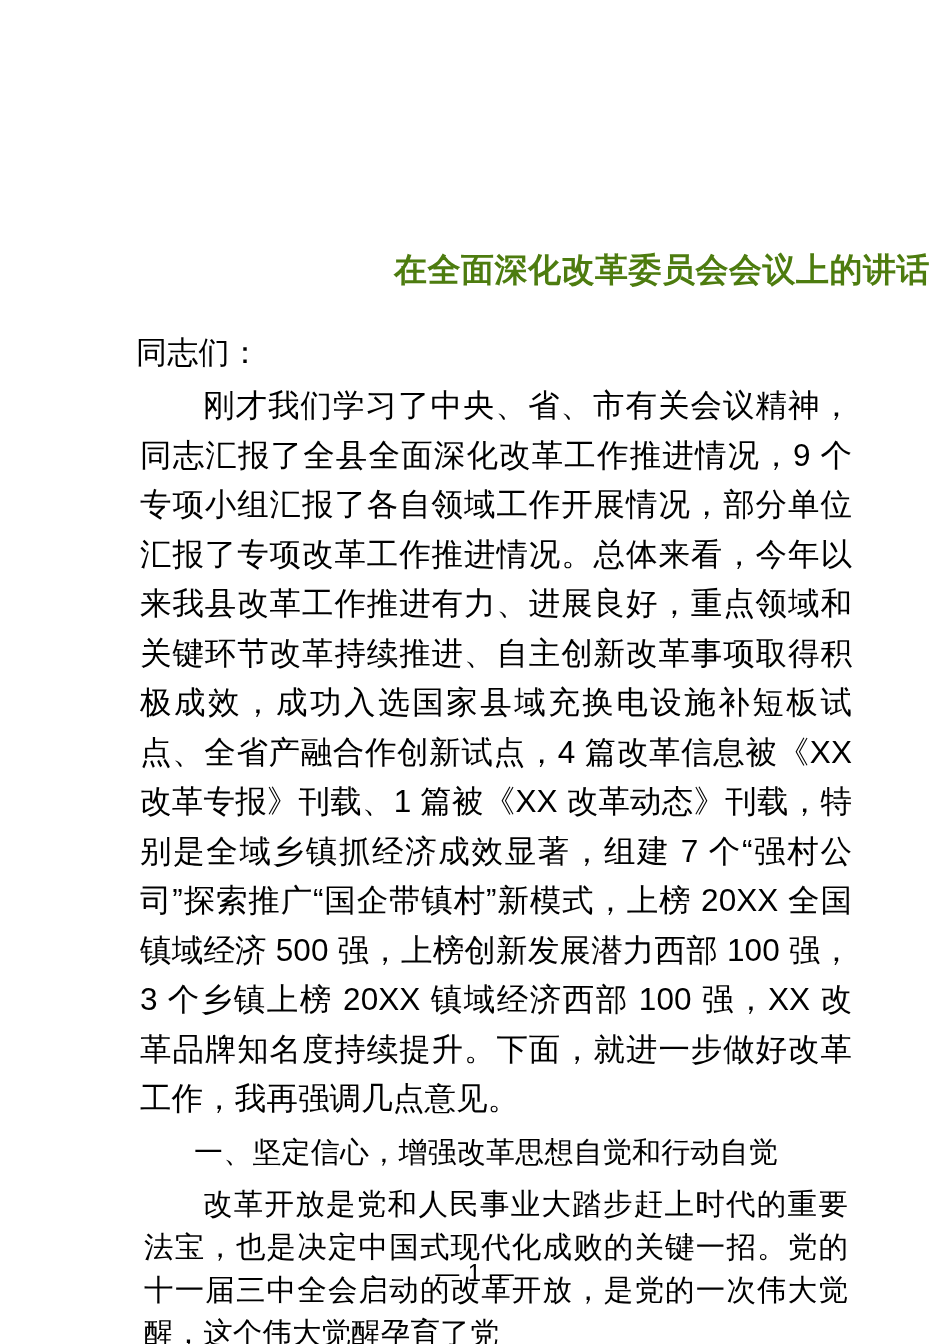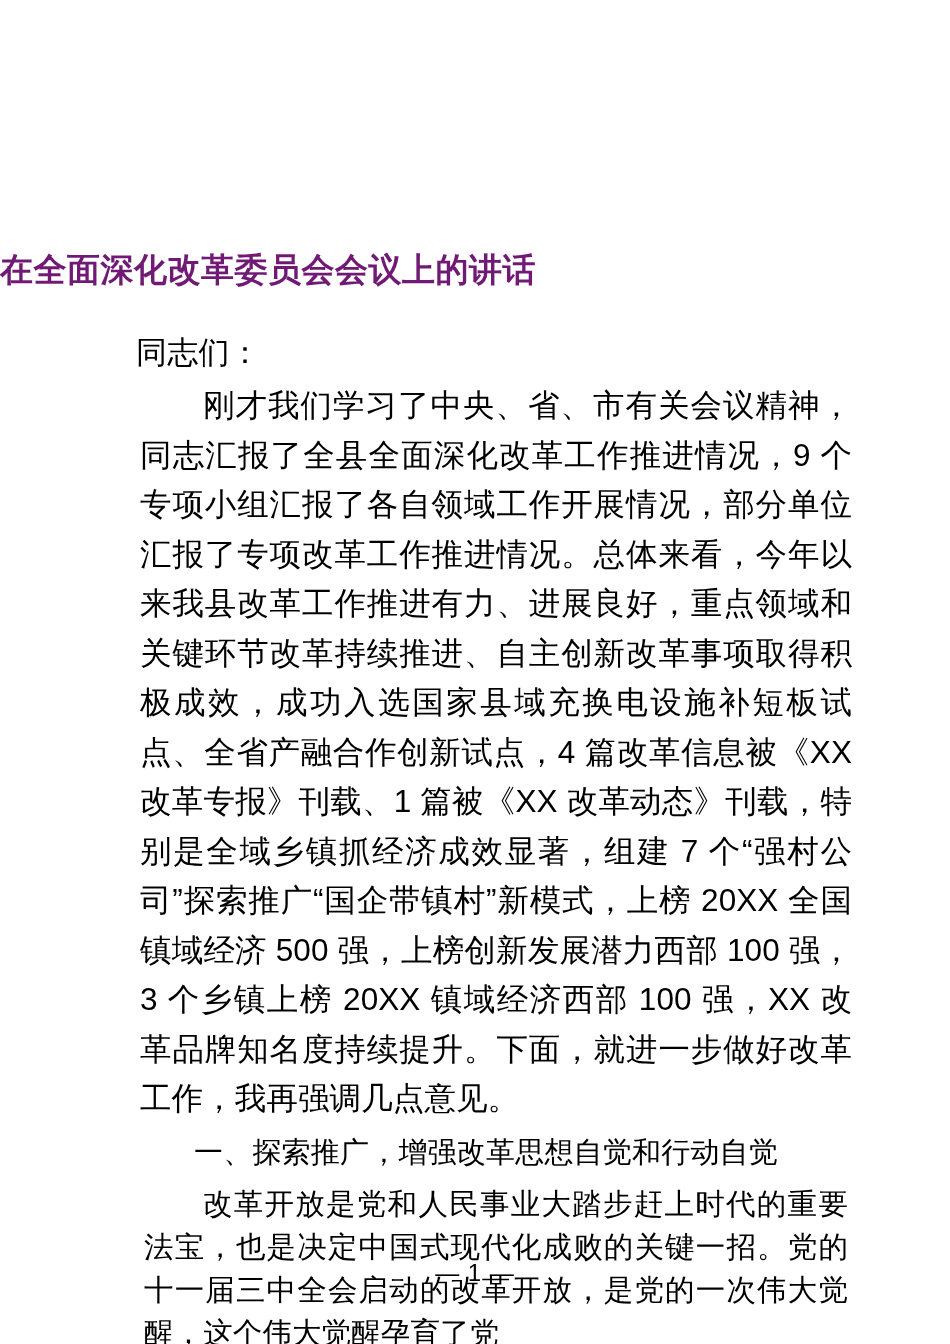--- a/index.html
+++ b/index.html
@@ -24,26 +24,26 @@
     background: #ffffff;
     box-sizing: border-box;
   }
 
   
   .doc-title {
     position: absolute;
     top: 222px;
     left: 0;
     width: 930px;
-    text-align: left;
+    text-align: right;
     font-size: 33px;
     font-weight: 700;
     line-height: 52px;
     letter-spacing: 0.5px;
-    color: #701a75;
+    color: #4d7c0f;
   }
 
   
   .body-col {
     position: absolute;
     top: 328px;
     left: 136px;
     width: 720px;
   }
 
@@ -110,21 +110,21 @@
 <div class="page">
 
   <h1 class="doc-title">在全面深化改革委员会会议上的讲话</h1>
 
   <div class="body-col">
 
     <p class="salutation">同志们：</p>
 
     <p class="para-main">刚才我们学习了中央、省、市有关会议精神，同志汇报了全县全面深化改革工作推进情况，9 个专项小组汇报了各自领域工作开展情况，部分单位汇报了专项改革工作推进情况。总体来看，今年以来我县改革工作推进有力、进展良好，重点领域和关键环节改革持续推进、自主创新改革事项取得积极成效，成功入选国家县域充换电设施补短板试点、全省产融合作创新试点，4 篇改革信息被《XX 改革专报》刊载、1 篇被《XX 改革动态》刊载，特别是全域乡镇抓经济成效显著，组建 7 个“强村公司”探索推广“国企带镇村”新模式，上榜 20XX 全国镇域经济 500 强，上榜创新发展潜力西部 100 强，3 个乡镇上榜 20XX 镇域经济西部 100 强，XX 改革品牌知名度持续提升。下面，就进一步做好改革工作，我再强调几点意见。</p>
 
-    <p class="section-heading">一、探索推广，增强改革思想自觉和行动自觉</p>
+    <p class="section-heading">一、坚定信心，增强改革思想自觉和行动自觉</p>
 
     <p class="para-sub">改革开放是党和人民事业大踏步赶上时代的重要法宝，也是决定中国式现代化成败的关键一招。党的十一届三中全会启动的改革开放，是党的一次伟大觉醒，这个伟大觉醒孕育了党</p>
 
   </div>
 
   <div class="page-footer">— 1 —</div>
 
 </div>
 
 </body></html>

